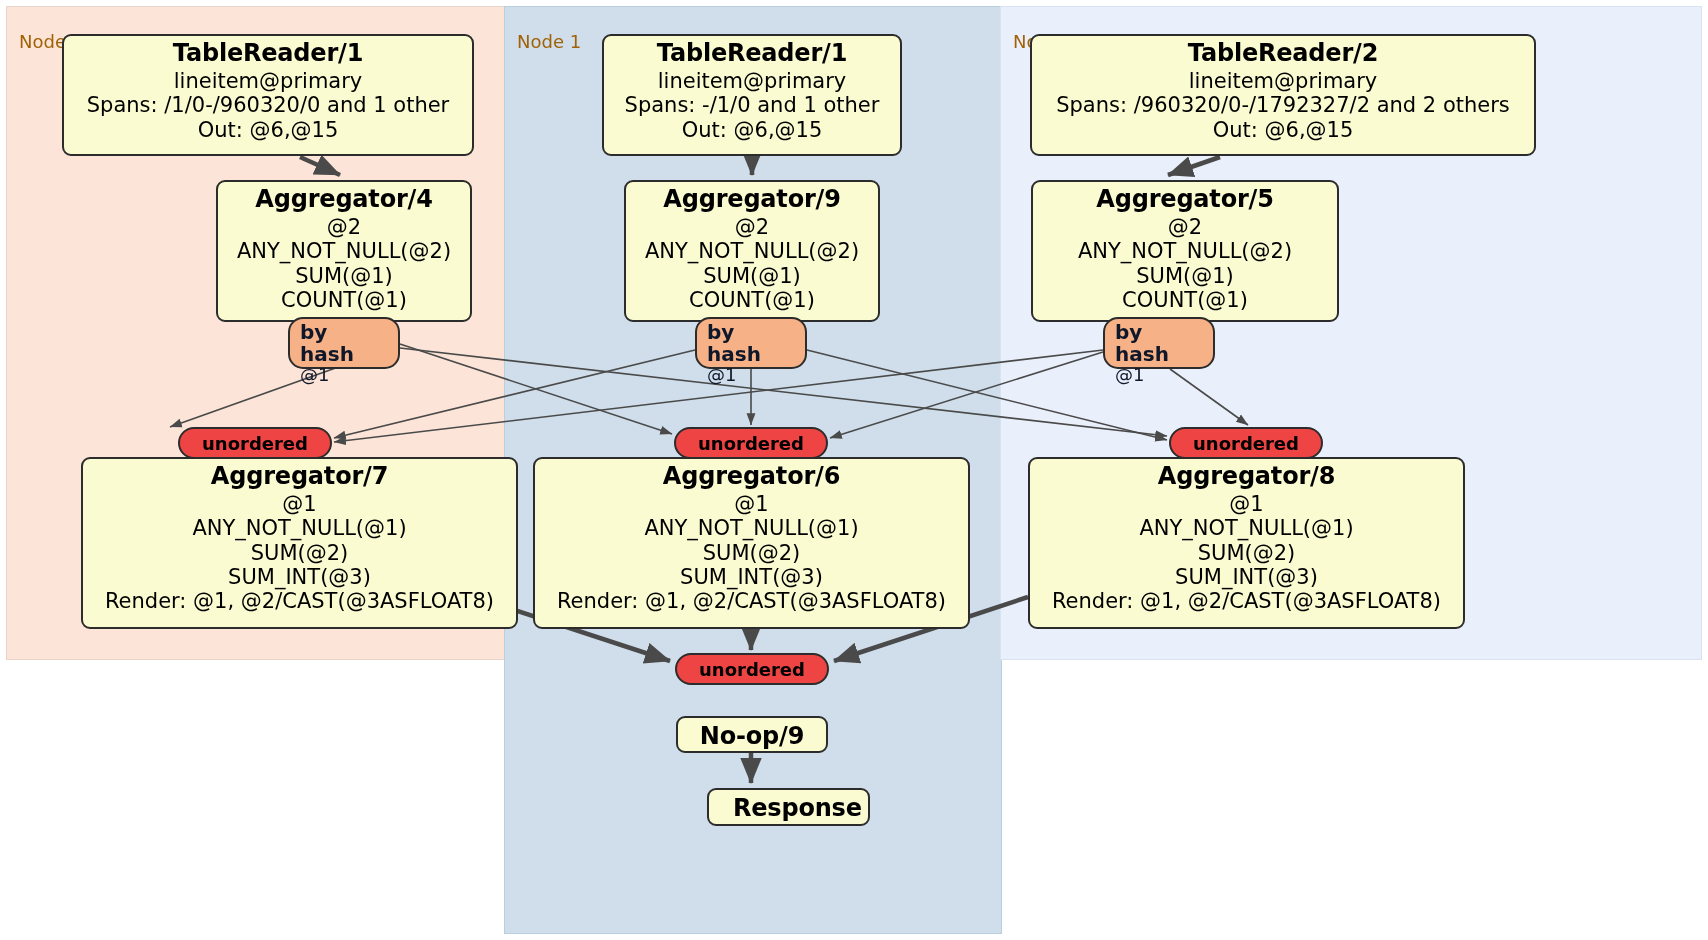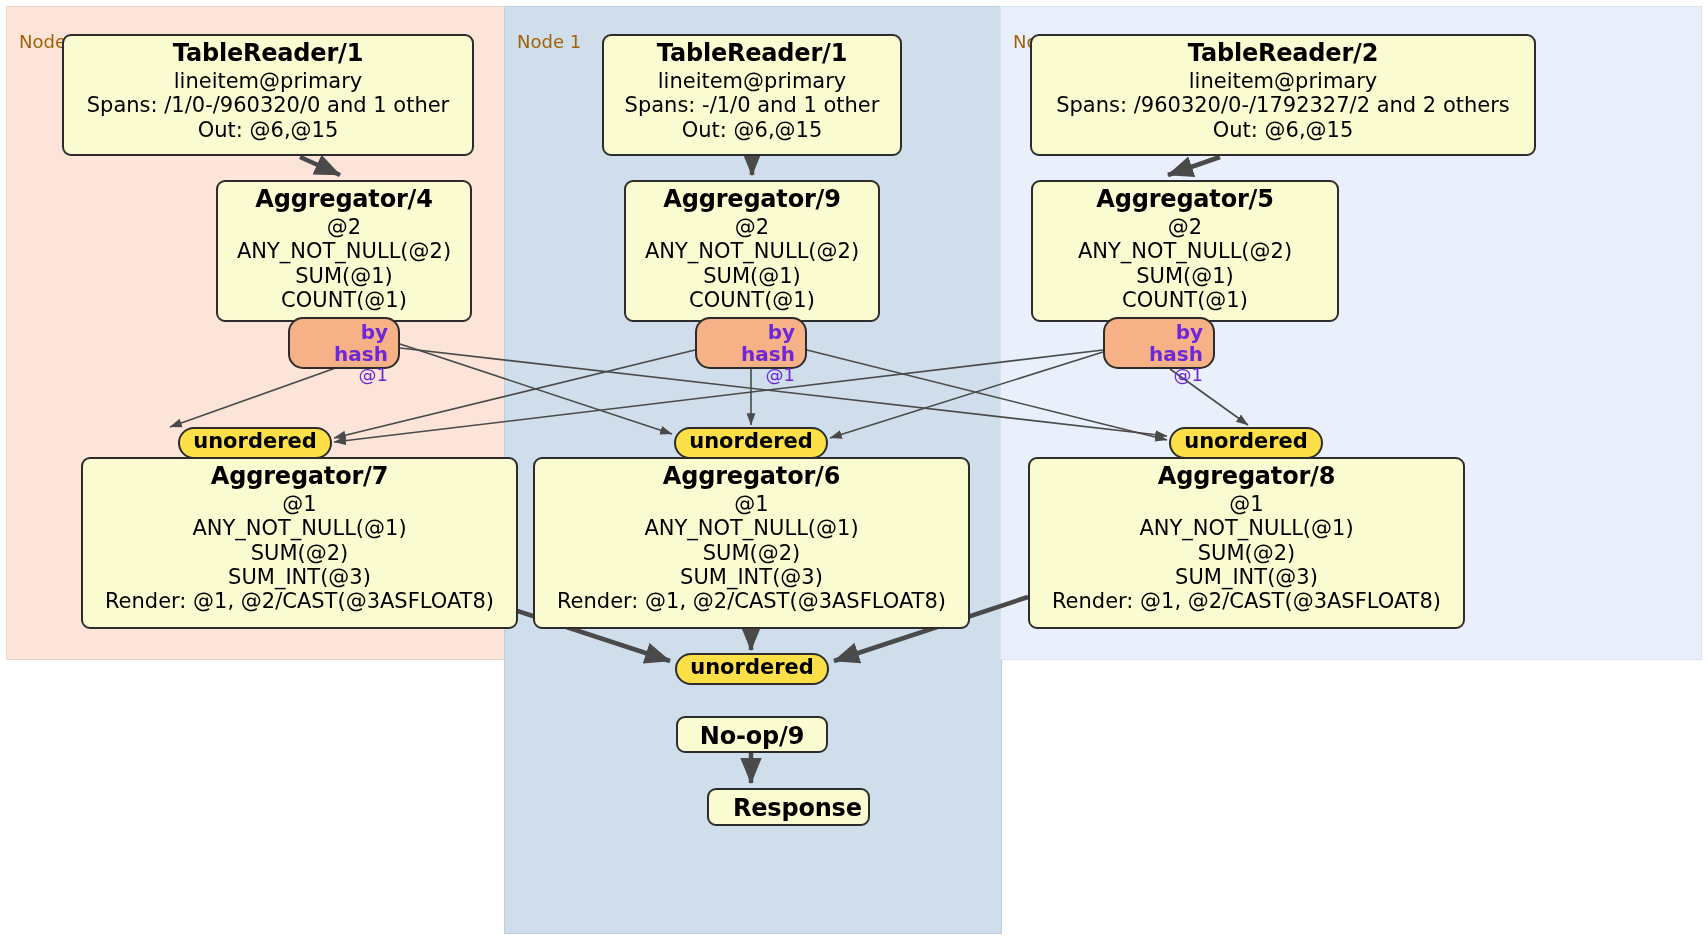--- a/index.html
+++ b/index.html
@@ -67,47 +67,47 @@
   .proc.compact .title {
     margin-bottom: 0;
   }
   
   .pill-hash {
     position: absolute;
     box-sizing: border-box;
     background: #f7b186;
     border: 2px solid #2c2c2c;
     border-radius: 15px;
-    text-align: right;
+    text-align: left;
     padding: 2px 10px 4px 10px;
     line-height: 1.1;
-    color: #6d28d9;
+    color: #0f172a;
   }
   .pill-hash .t1 {
     display: block;
     font-weight: bold;
     font-size: 20px;
   }
   .pill-hash .t2 {
     display: block;
     font-size: 18px;
   }
   
   .pill-sync {
     position: absolute;
     box-sizing: border-box;
-    background: #fde047;
+    background: #ef4444;
     border: 2px solid #2c2c2c;
     border-radius: 16px;
     text-align: center;
     color: #000000;
     font-weight: bold;
-    font-size: 21px;
+    font-size: 18px;
     display: flex;
-    align-items: flex-start;
+    align-items: center;
     justify-content: center;
   }
 </style>
 </head>
 <body>
 
 <div id="canvas">
 
   <div class="region" id="region-0" style="left: 6px; top: 6px; width: 500px; height: 654px; background: rgb(252, 229, 216); border: 1px solid rgb(232, 212, 200);">
       <span class="region-label">Node 3</span>

